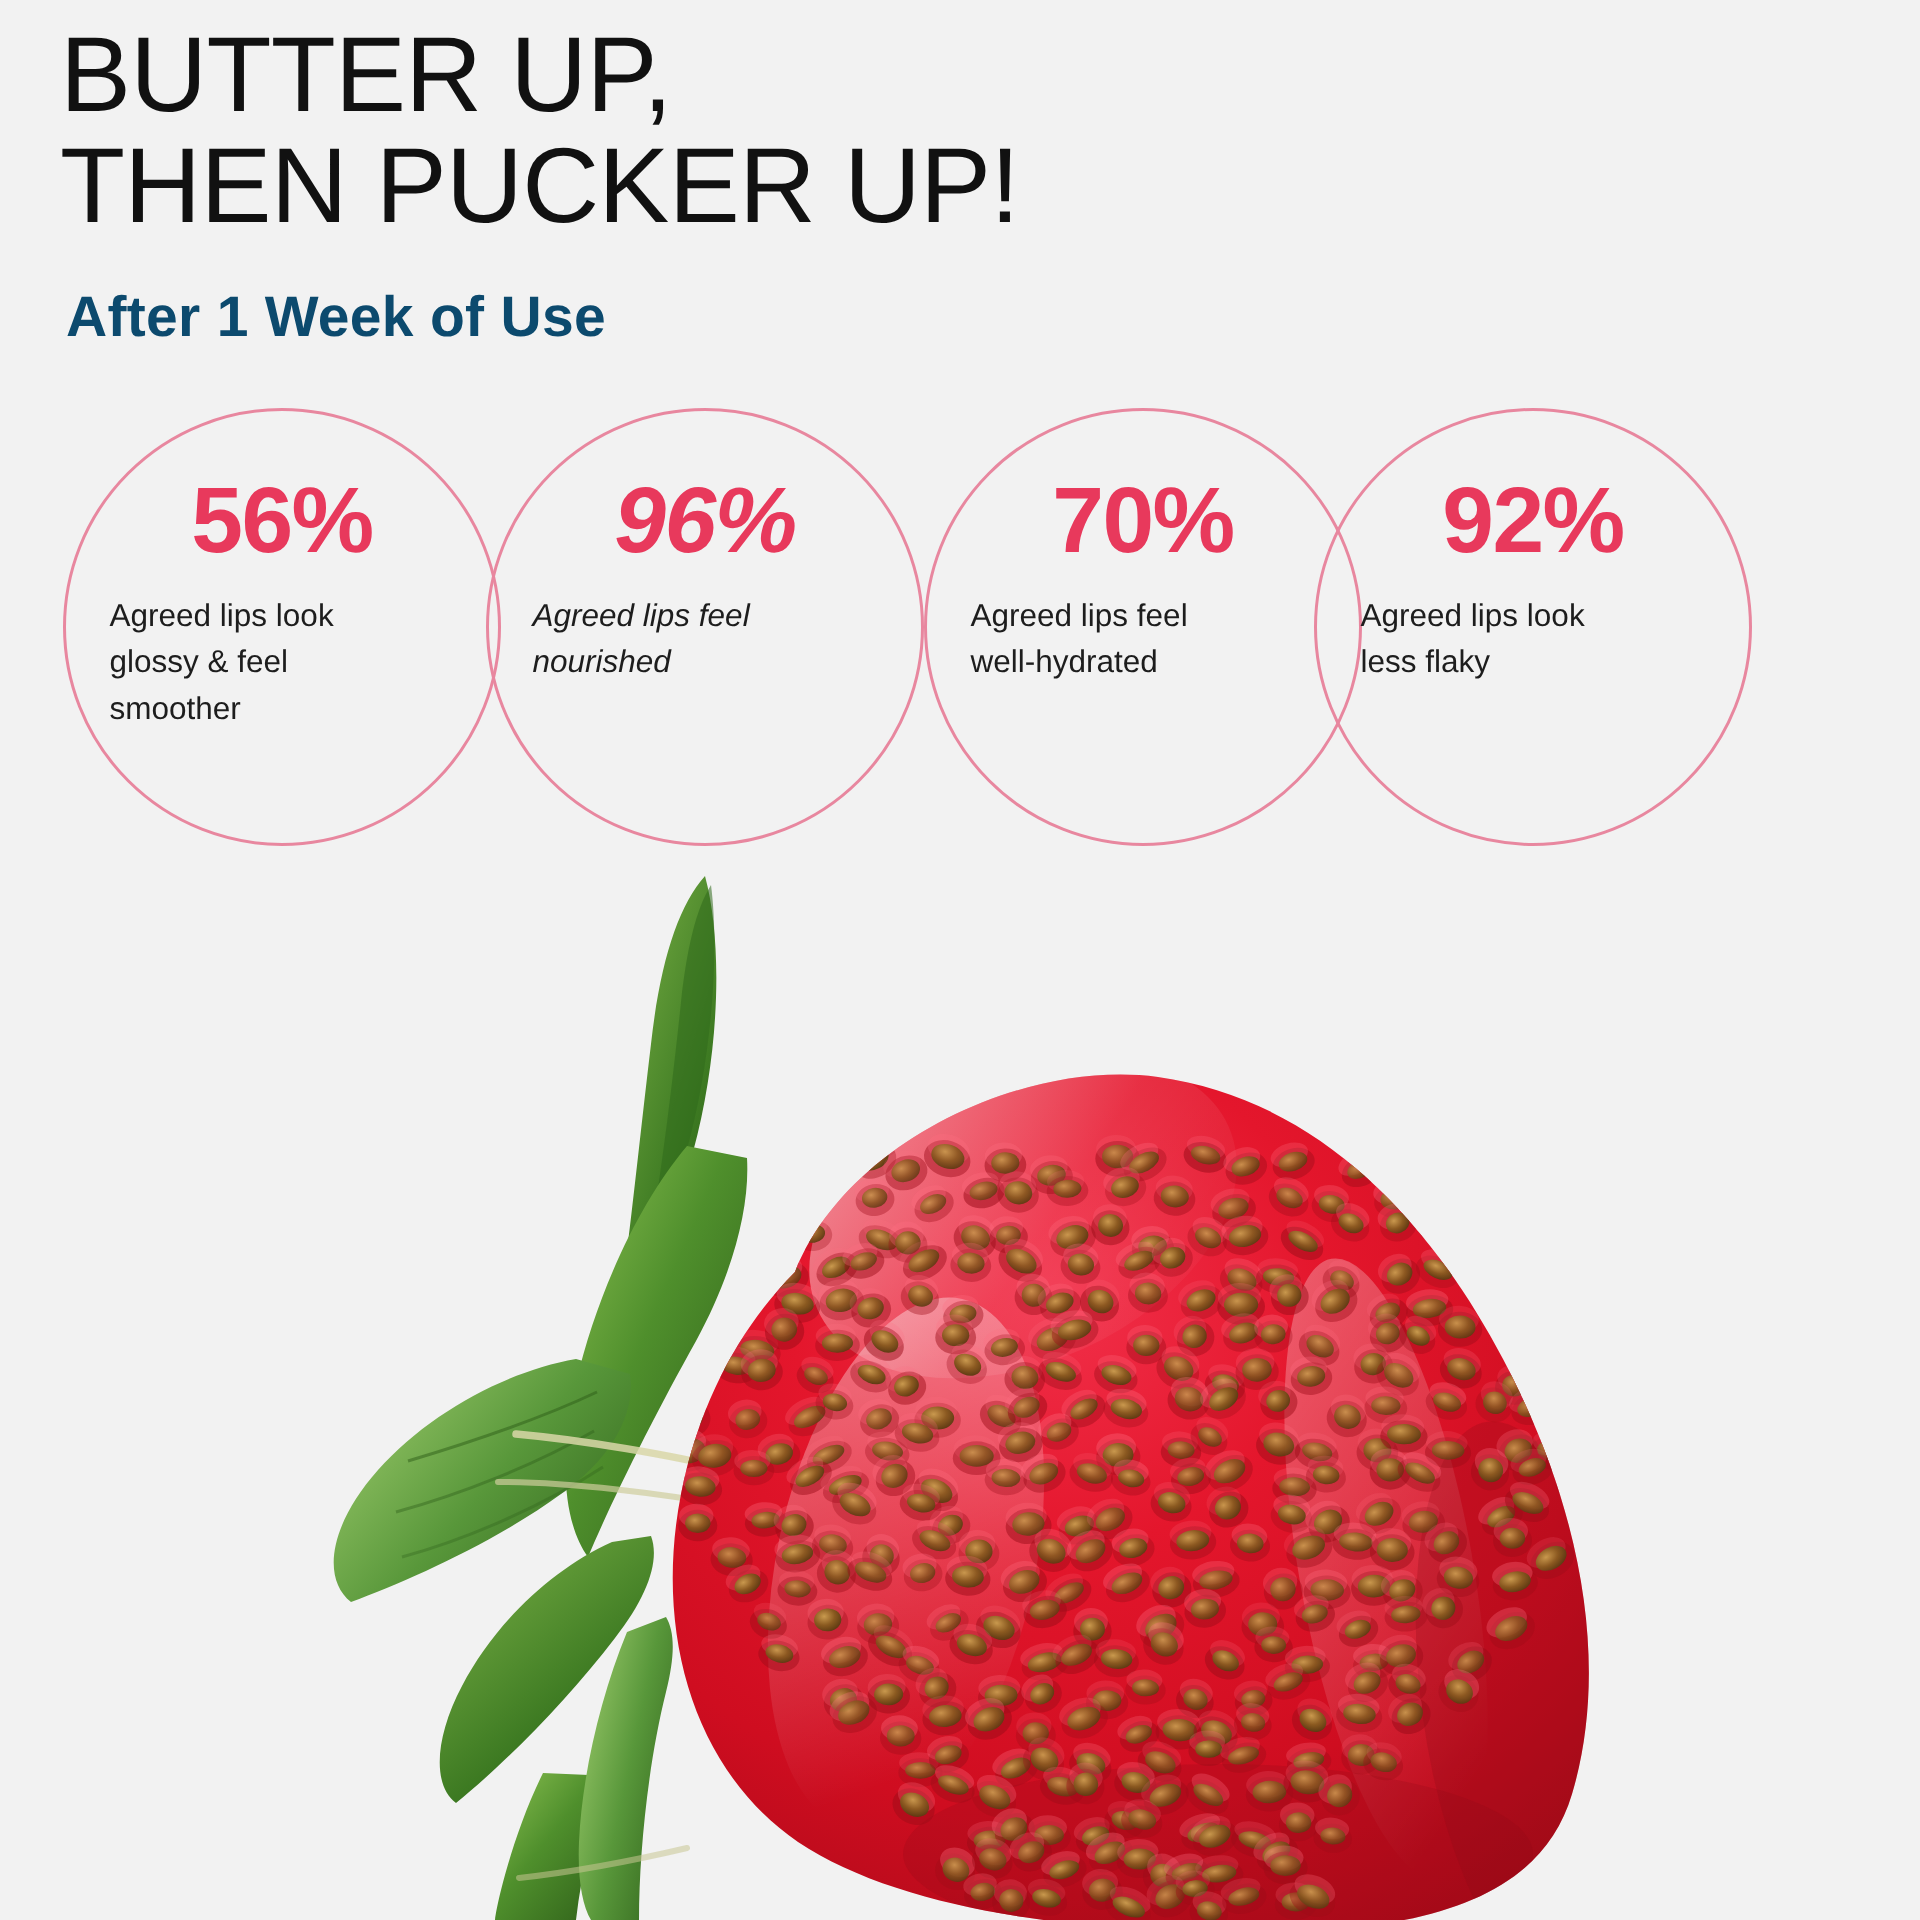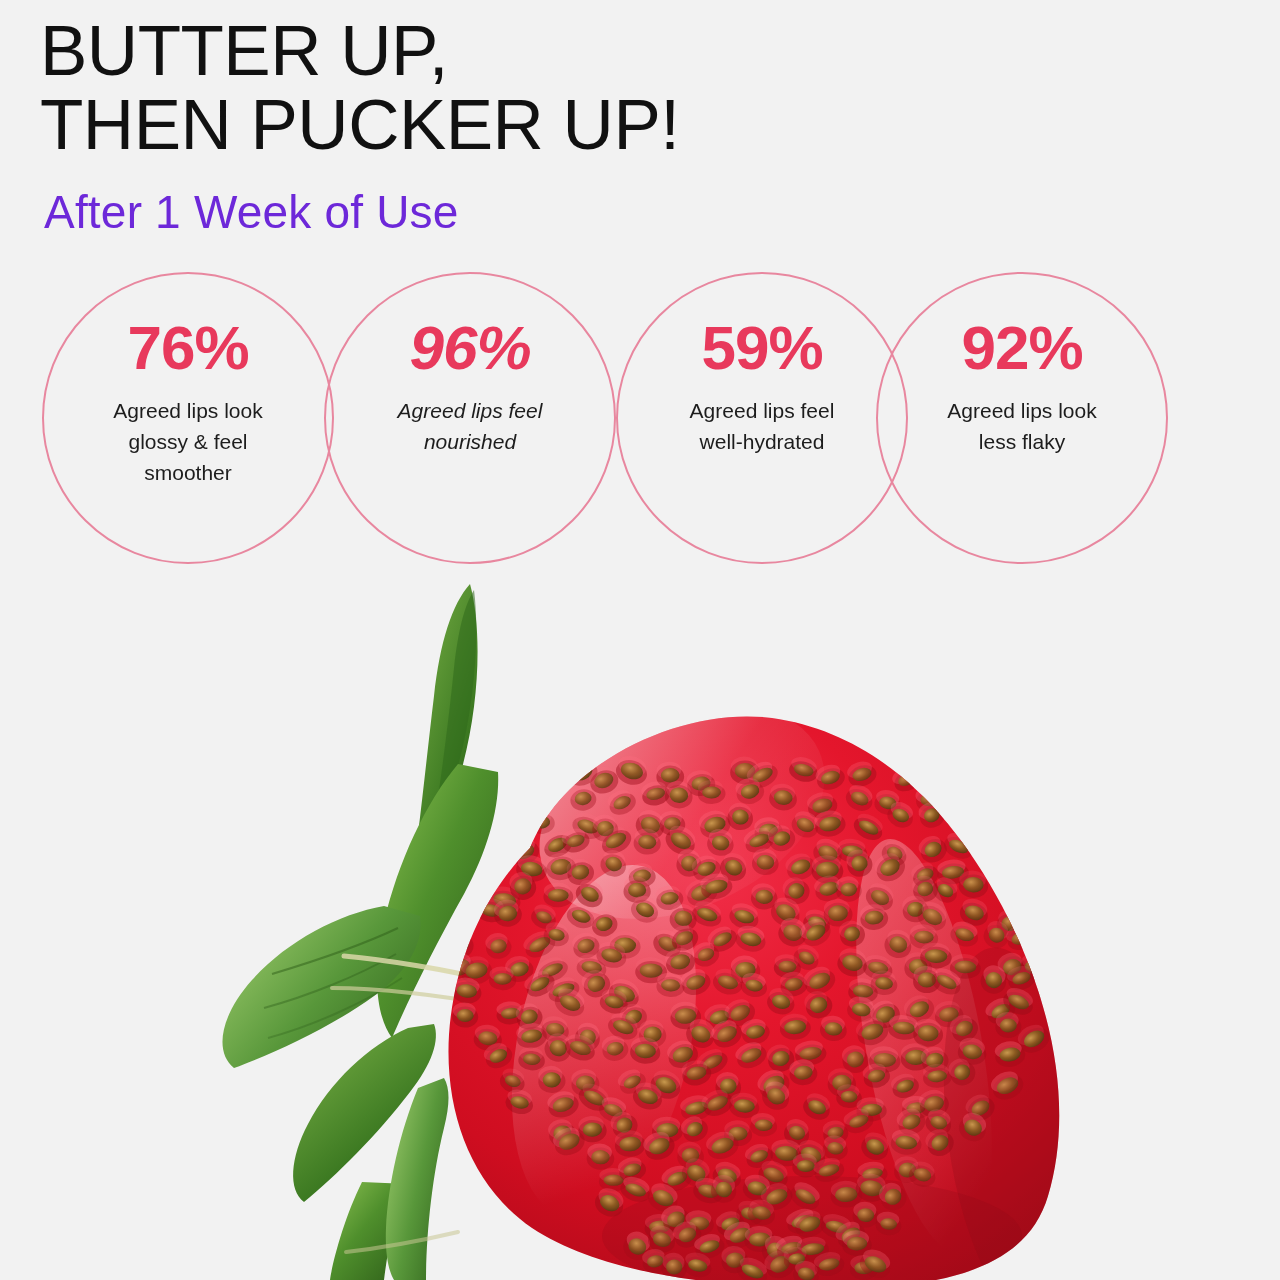--- a/index.html
+++ b/index.html
@@ -32,24 +32,24 @@
     line-height: 74px;
     font-weight: 400;
     letter-spacing: -0.5px;
     color: #111111;
     white-space: pre-line;
   }
   .subtitle {
     position: absolute;
     left: 44px;
     top: 190px;
-    font-size: 46px;
+    font-size: 38px;
     line-height: 44px;
-    font-weight: 400;
-    color: #6d28d9;
+    font-weight: 700;
+    color: #0c4a6e;
     letter-spacing: 0.2px;
   }
 
   
   .badges {
     position: absolute;
     left: 0;
     top: 272px;
     width: 1280px;
     height: 296px;
@@ -71,21 +71,21 @@
     margin-top: 43px;
     font-size: 62px;
     line-height: 62px;
     font-weight: 700;
     color: #e8395c;
     letter-spacing: -1px;
   }
   .badge-caption {
     margin-top: 16px;
     width: 230px;
-    text-align: center;
+    text-align: left;
     font-size: 21px;
     line-height: 31px;
     font-weight: 400;
     color: #1d1d1d;
     white-space: pre-line;
   }
 
   
   .berry-wrap {
     position: absolute;
@@ -106,34 +106,34 @@
 <div id="page">
 
   <div class="headline">BUTTER UP,
 THEN PUCKER UP!</div>
 
   <div class="subtitle">After 1 Week of Use</div>
 
   <div class="badges">
 
     <div class="badge" style="left:42px;">
-      <div class="badge-pct">76%</div>
+      <div class="badge-pct">56%</div>
       <div class="badge-caption">Agreed lips look
 glossy &amp; feel
 smoother</div>
     </div>
 
     <div class="badge" style="left:324px;font-style:italic;">
       <div class="badge-pct">96%</div>
       <div class="badge-caption">Agreed lips feel
 nourished</div>
     </div>
 
     <div class="badge" style="left:616px;">
-      <div class="badge-pct">59%</div>
+      <div class="badge-pct">70%</div>
       <div class="badge-caption">Agreed lips feel
 well-hydrated</div>
     </div>
 
     <div class="badge" style="left:876px;">
       <div class="badge-pct">92%</div>
       <div class="badge-caption">Agreed lips look
 less flaky</div>
     </div>
 

